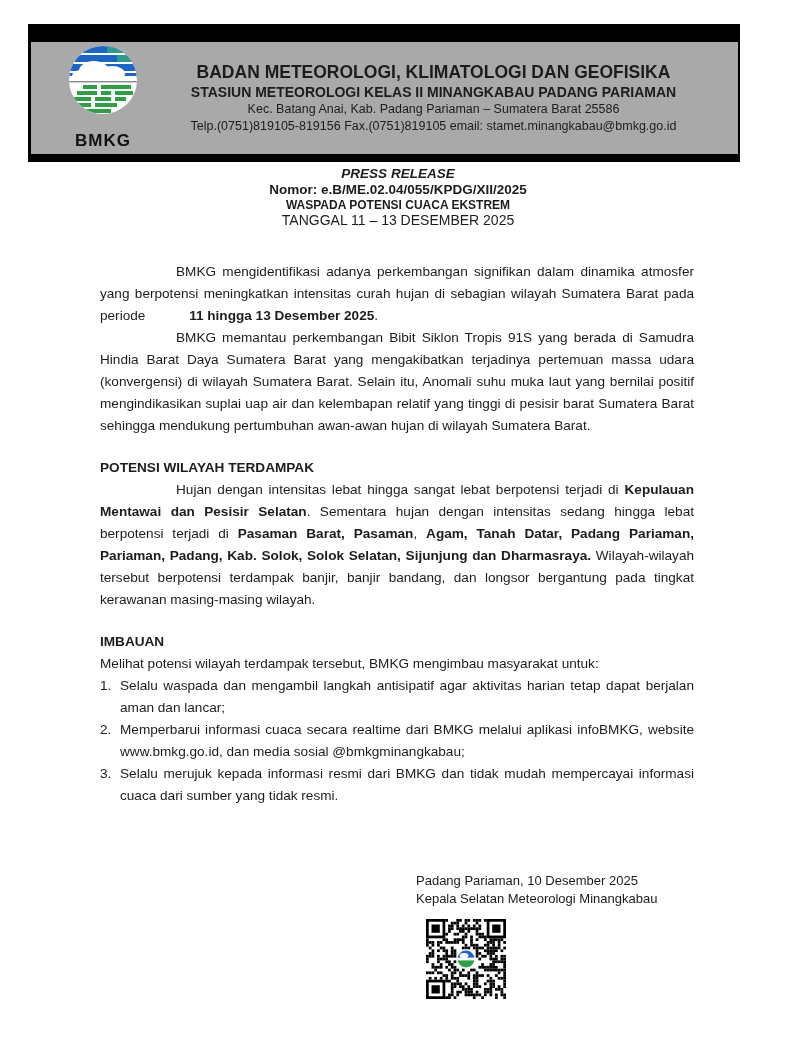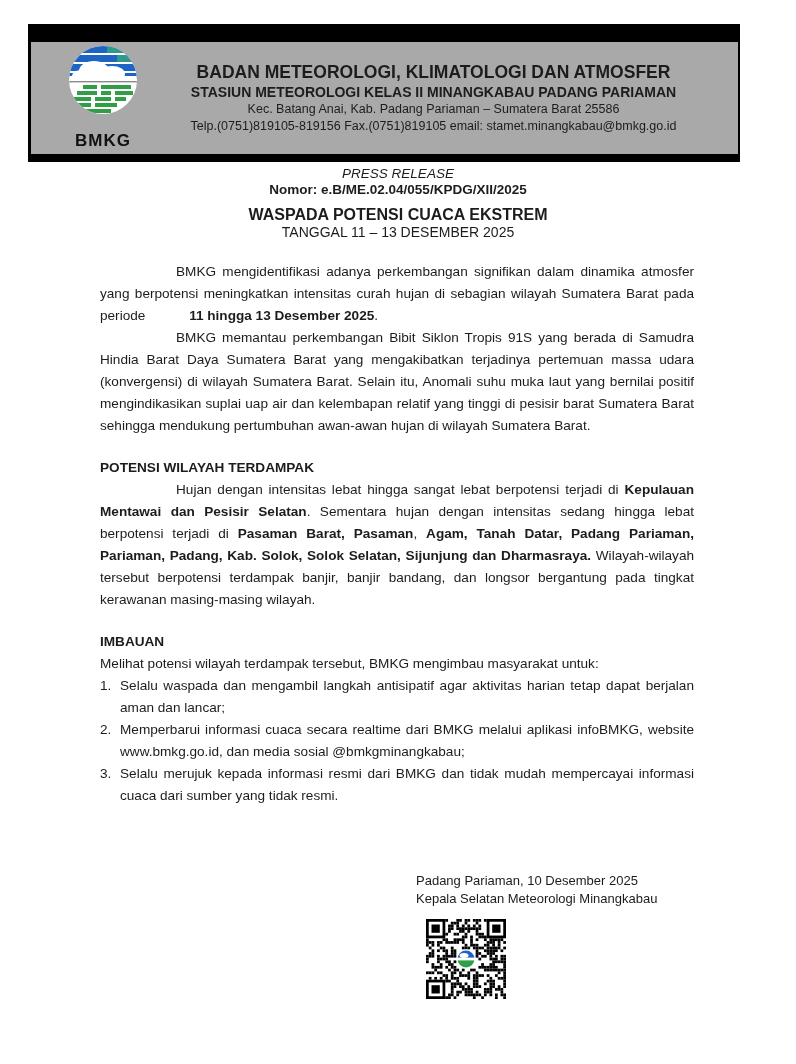--- a/index.html
+++ b/index.html
@@ -17,23 +17,23 @@
     display:flex;align-items:center;padding:4px 14px 4px 26px;
   }
   .logo-block{width:92px;flex:0 0 92px;text-align:center;}
   .logo-label{font-weight:bold;font-size:17px;letter-spacing:1px;color:#111;margin-top:10px;}
   .letterhead-text{flex:1;text-align:center;line-height:1.22;padding-right:6px;}
   .org{font-size:17.5px;font-weight:bold;}
   .station{font-size:14px;font-weight:bold;margin-top:1px;}
   .addr{font-size:12.5px;margin-top:1px;}
   
   .title-block{position:absolute;left:100px;top:166px;width:596px;text-align:center;}
-  .title-doc{font-size:13.5px;font-weight:normal;font-style:italic;line-height:16px;}
+  .title-doc{font-size:13.5px;font-weight:bold;font-style:italic;line-height:16px;}
   .title-number{font-size:13.5px;font-weight:bold;line-height:16px;}
-  .title-main{font-size:16px;font-weight:bold;margin-top:8px;}
+  .title-main{font-size:12px;font-weight:bold;}
   .title-date{font-size:14px;font-weight:normal;margin-top:0;}
   
   .content{position:absolute;left:100px;top:250px;width:594px;}
   .para{font-size:13.6px;line-height:22px;text-align:justify;margin:0;}
   .indent{text-indent:76px;}
   .sec-heading{font-size:13.6px;font-weight:bold;line-height:22px;margin:20px 0 0 0;}
   .first-para{margin-top:11px;}
   .imbauan-list{margin:0;padding:0;list-style:none;counter-reset:item;}
   .imbauan-list li{
     counter-increment:item;font-size:13.6px;line-height:22px;text-align:justify;
@@ -83,21 +83,21 @@
           <rect x="18" y="64" width="26" height="4" fill="#2f9e44"></rect>
 
           <rect x="30" y="40" width="4" height="10" fill="#ffffff"></rect>
           <rect x="44" y="46" width="4" height="12" fill="#ffffff"></rect>
           <rect x="24" y="52" width="4" height="12" fill="#ffffff"></rect>
         </g>
       </svg>
       <div class="logo-label">BMKG</div>
     </div>
     <div class="letterhead-text">
-      <div class="org">BADAN METEOROLOGI, KLIMATOLOGI DAN ATMOSFER</div>
+      <div class="org">BADAN METEOROLOGI, KLIMATOLOGI DAN GEOFISIKA</div>
       <div class="station">STASIUN METEOROLOGI KELAS II MINANGKABAU PADANG PARIAMAN</div>
       <div class="addr">Kec. Batang Anai, Kab. Padang Pariaman – Sumatera Barat 25586</div>
       <div class="addr">Telp.(0751)819105-819156 Fax.(0751)819105 email: stamet.minangkabau@bmkg.go.id</div>
     </div>
   </header>
 
   <section class="title-block">
     <div class="title-doc">PRESS RELEASE</div>
     <div class="title-number">Nomor: e.B/ME.02.04/055/KPDG/XII/2025</div>
     <div class="title-main">WASPADA POTENSI CUACA EKSTREM</div>

